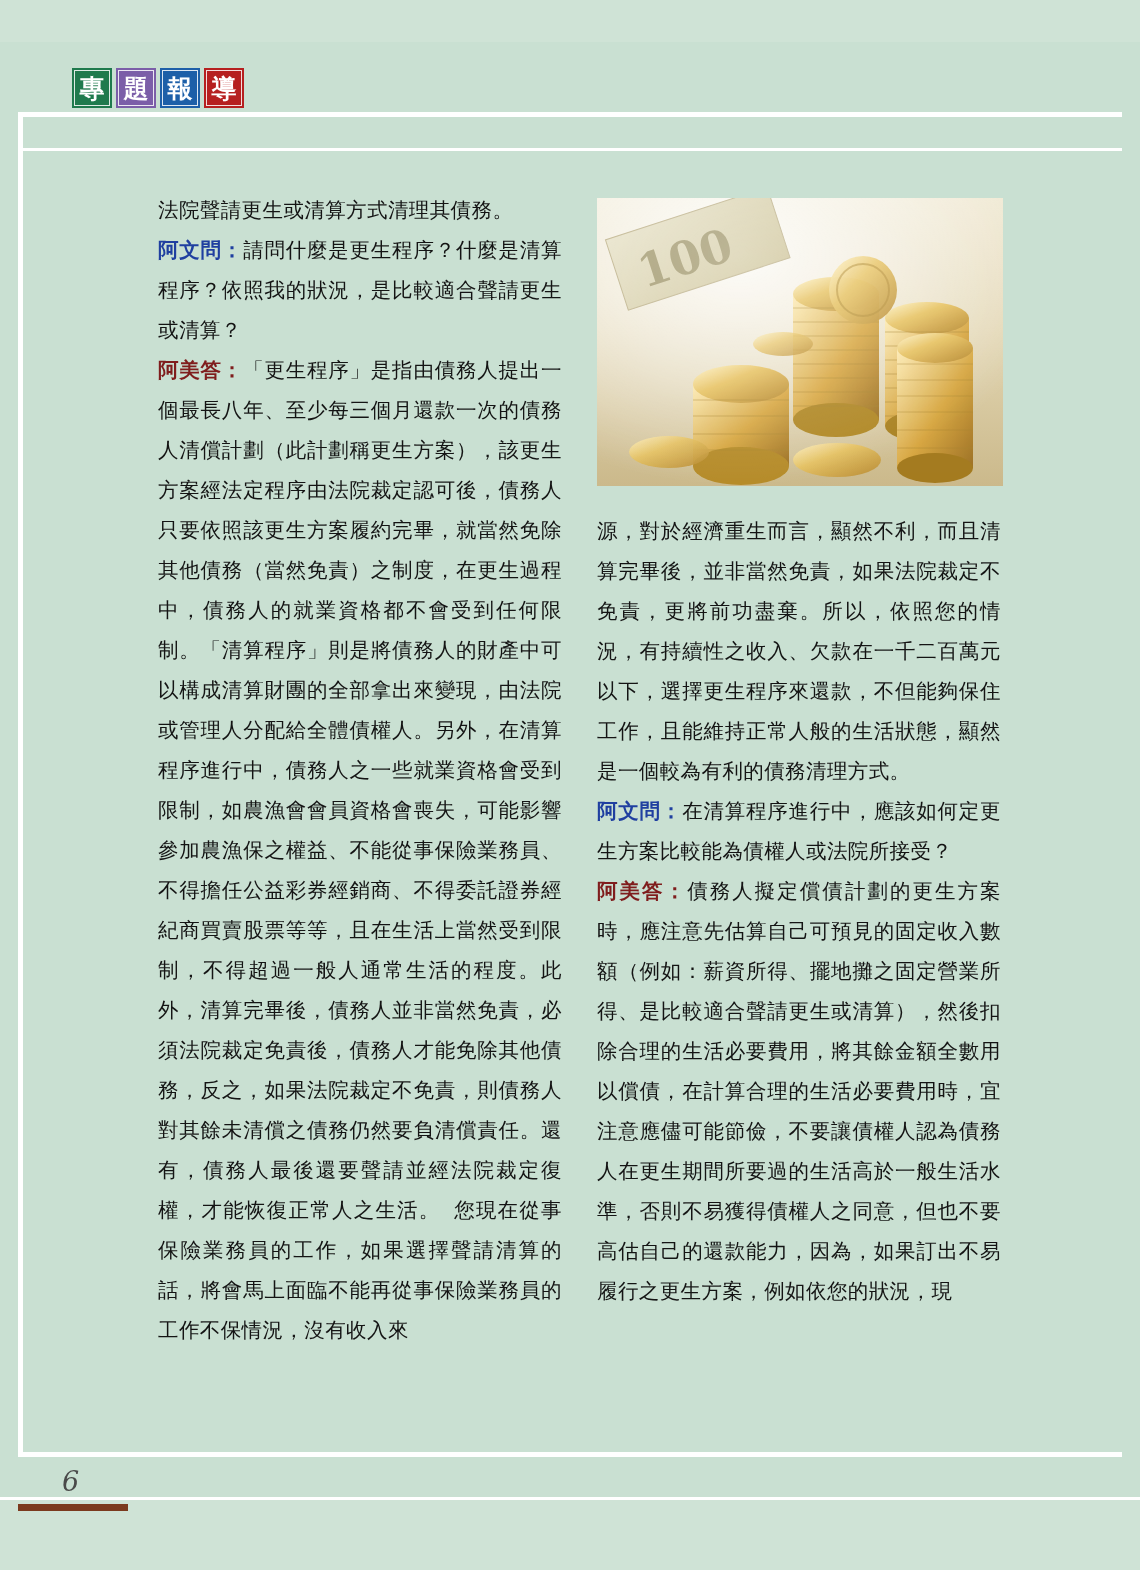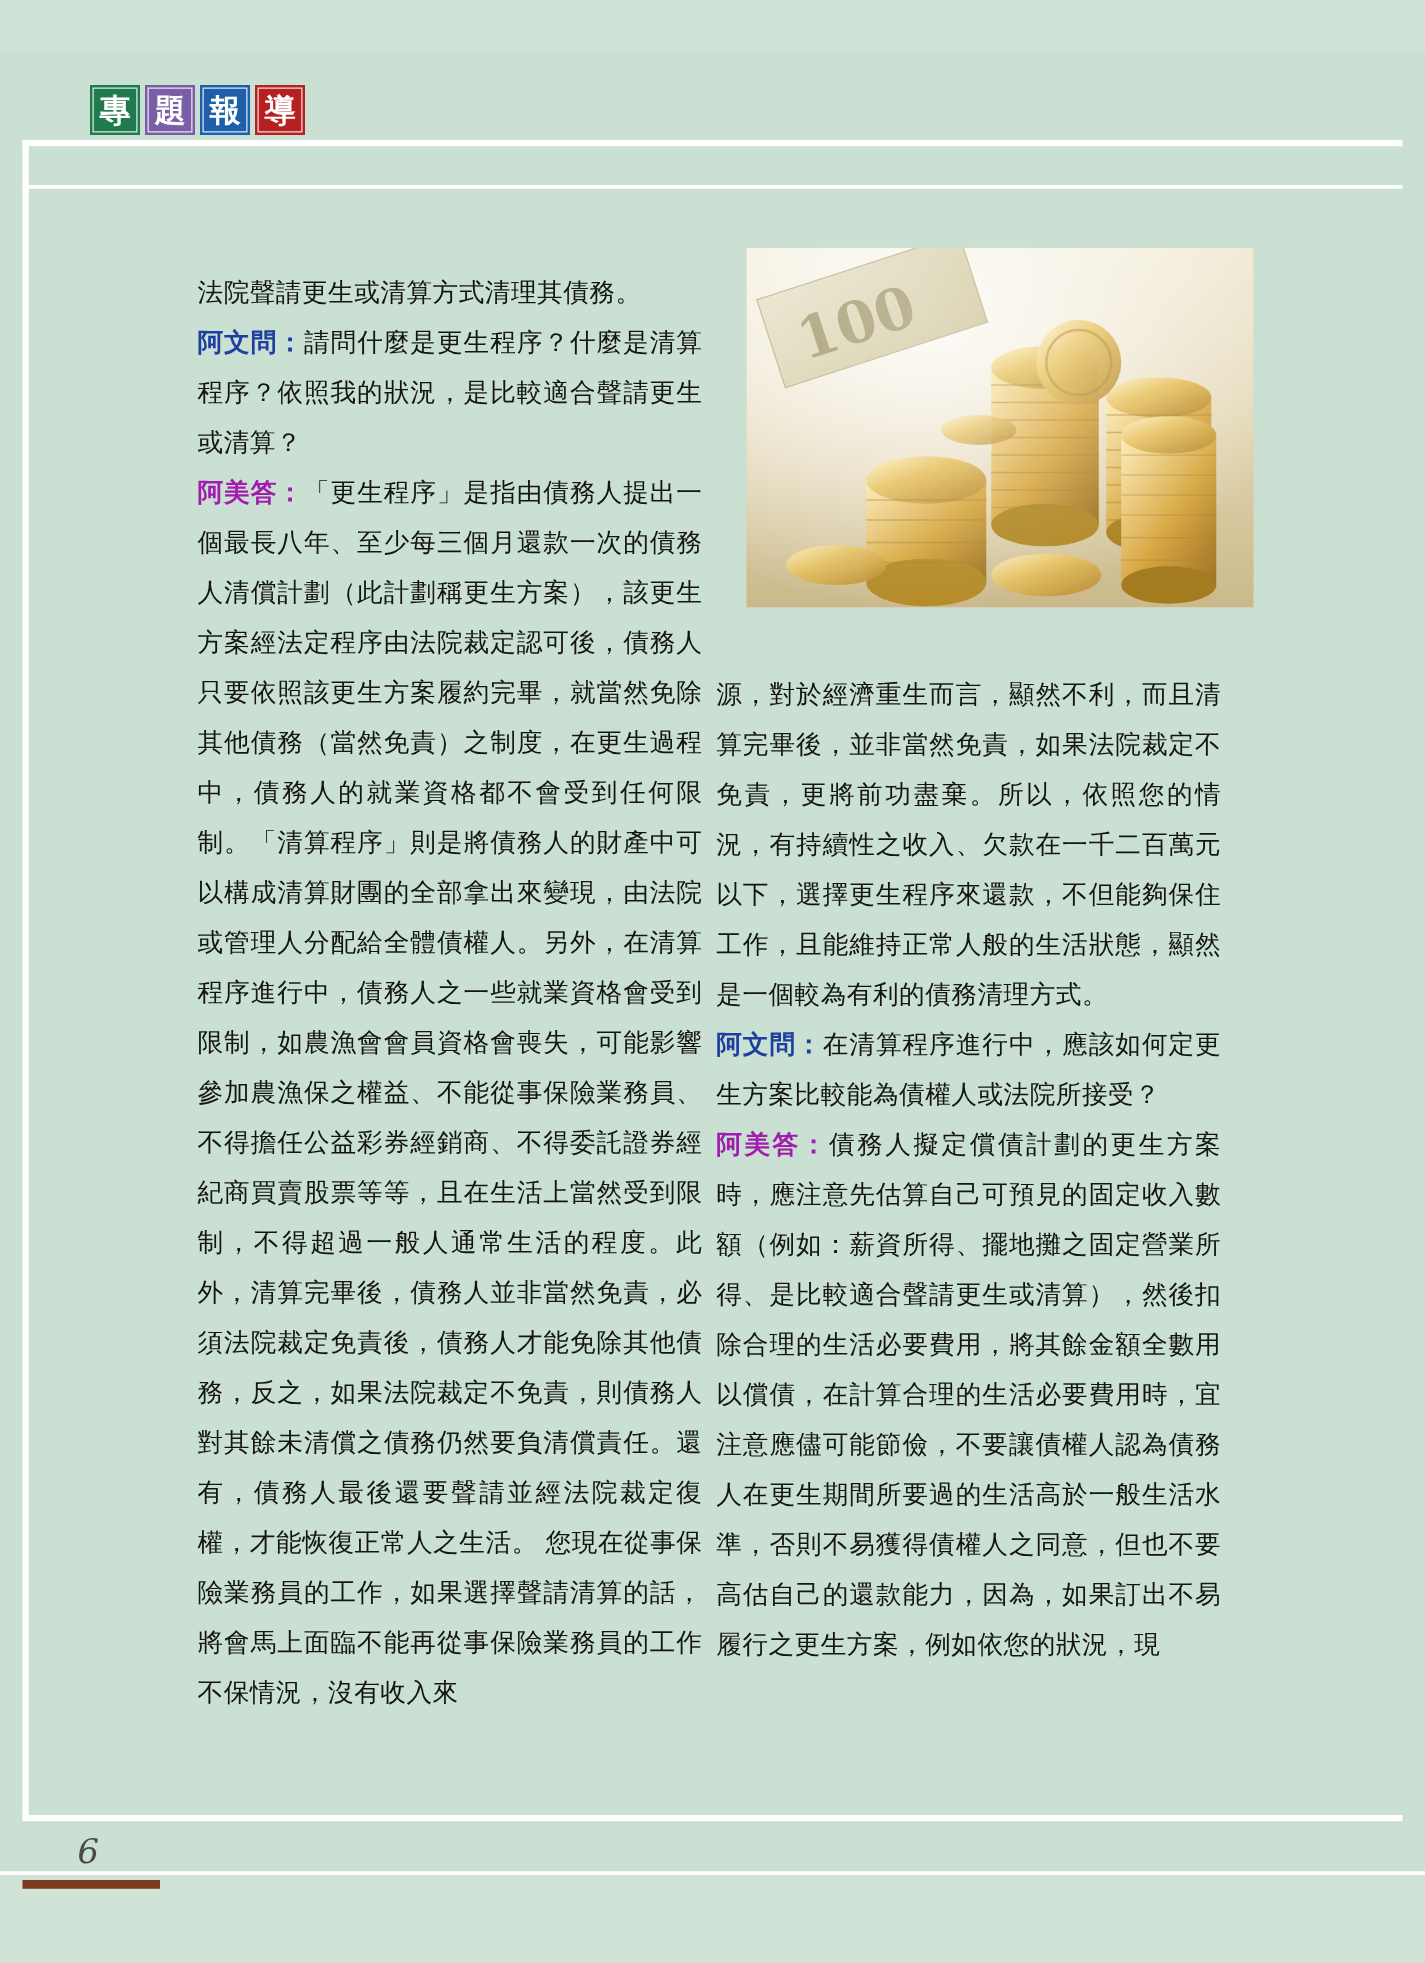--- a/index.html
+++ b/index.html
@@ -116,45 +116,44 @@
     font-size: 25px;
   }
   .tb1 { background: #1f7a4d; }
   .tb2 { background: #7b5ea8; }
   .tb3 { background: #1d5fa8; }
   .tb4 { background: #b62020; }
 
   
   .col {
     position: absolute;
-    font-family: Liberation Sans, sans-serif;
+    font-family: Liberation Mono, monospace;
     font-size: 20.5px;
     line-height: 40px;
     color: #141414;
     text-align: justify;
     text-justify: inter-ideograph;
     letter-spacing: 0.4px;
-    margin-top: 23px;
   }
   .col-left {
     left: 158px;
     top: 192px;
     width: 404px;
   }
   .col-right {
-    left: 573px;
+    left: 597px;
     top: 513px;
     width: 404px;
   }
 
   .q-label, .a-label {
     color: #1f3fa0;
     font-weight: bold;
   }
-  .a-label { color: #a21caf; }
+  .a-label { color: #7f1d1d; }
 
   .para { margin: 0; }
 
   
   .photo {
     position: absolute;
     left: 597px;
     top: 198px;
     width: 406px;
     height: 288px;

